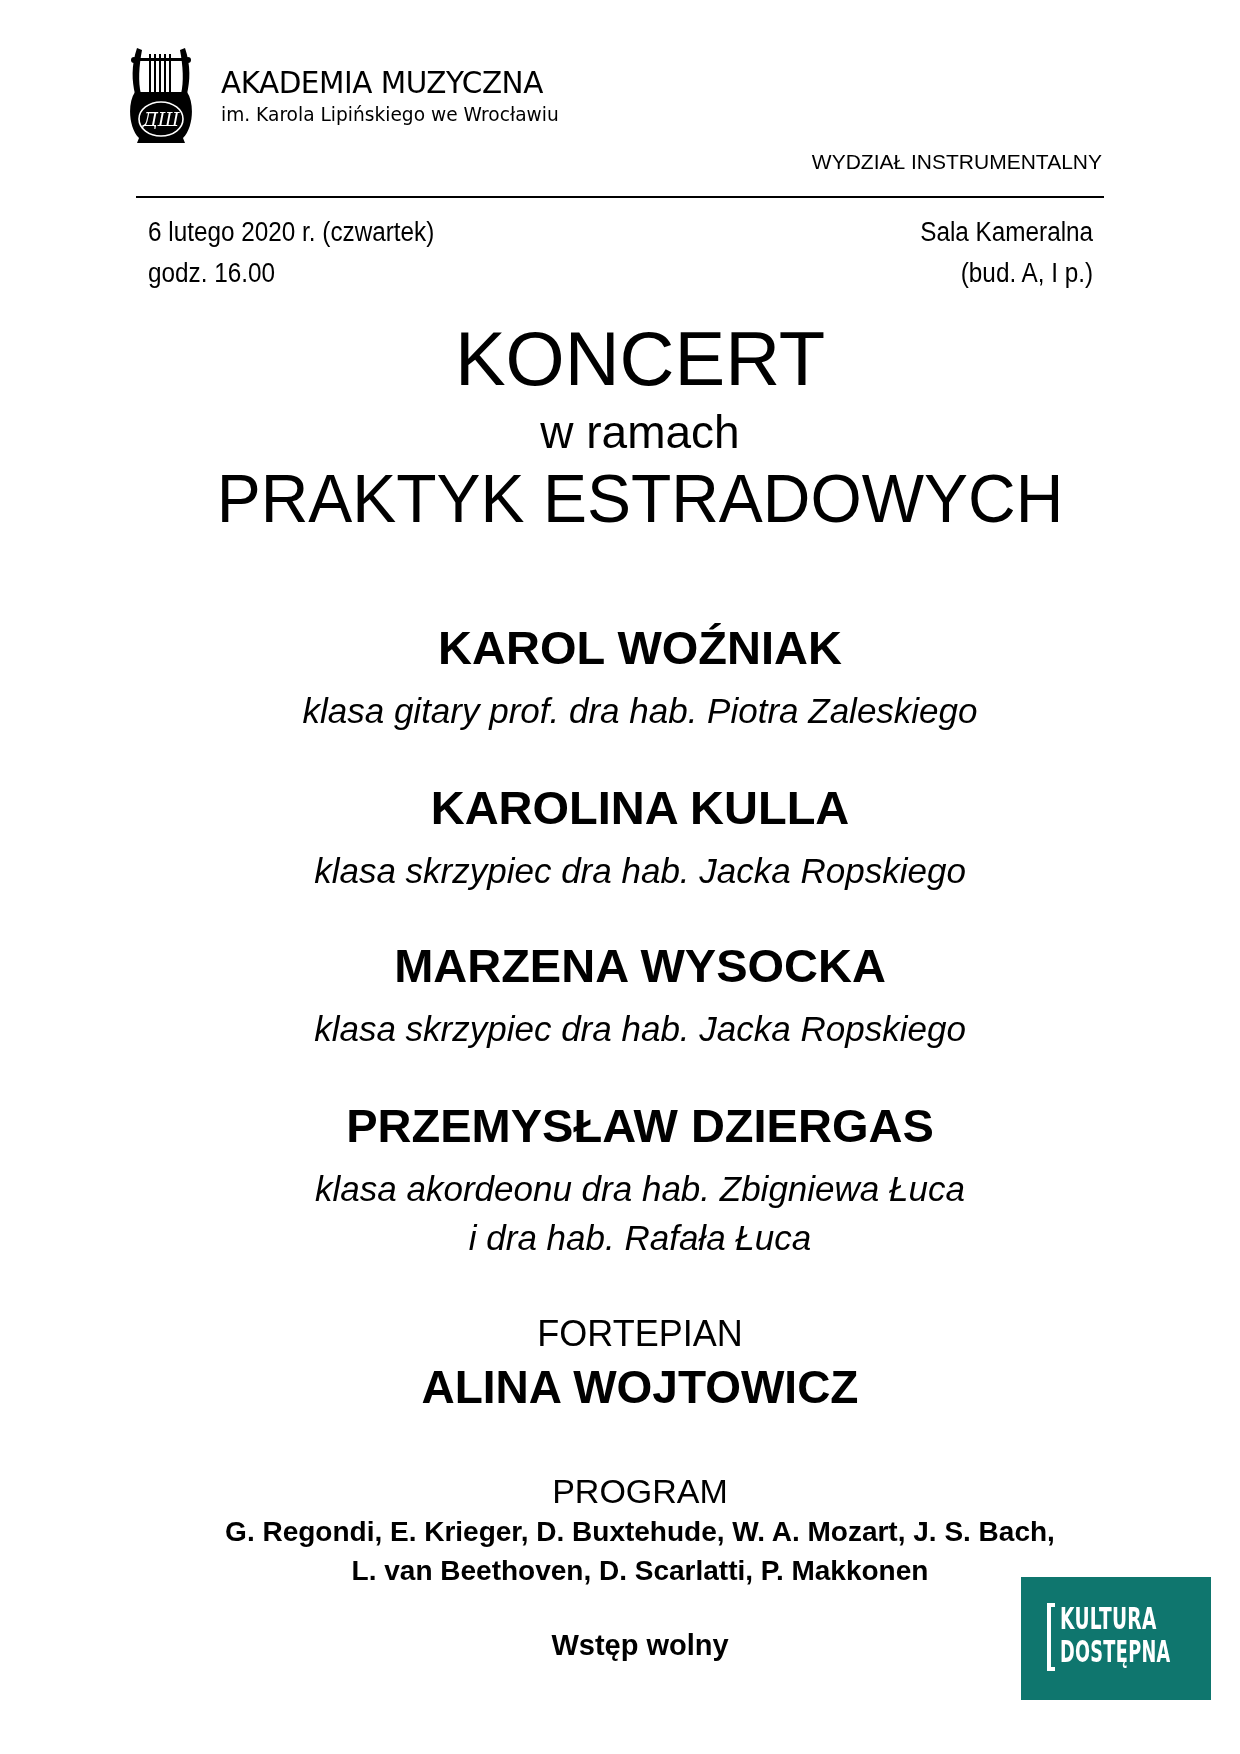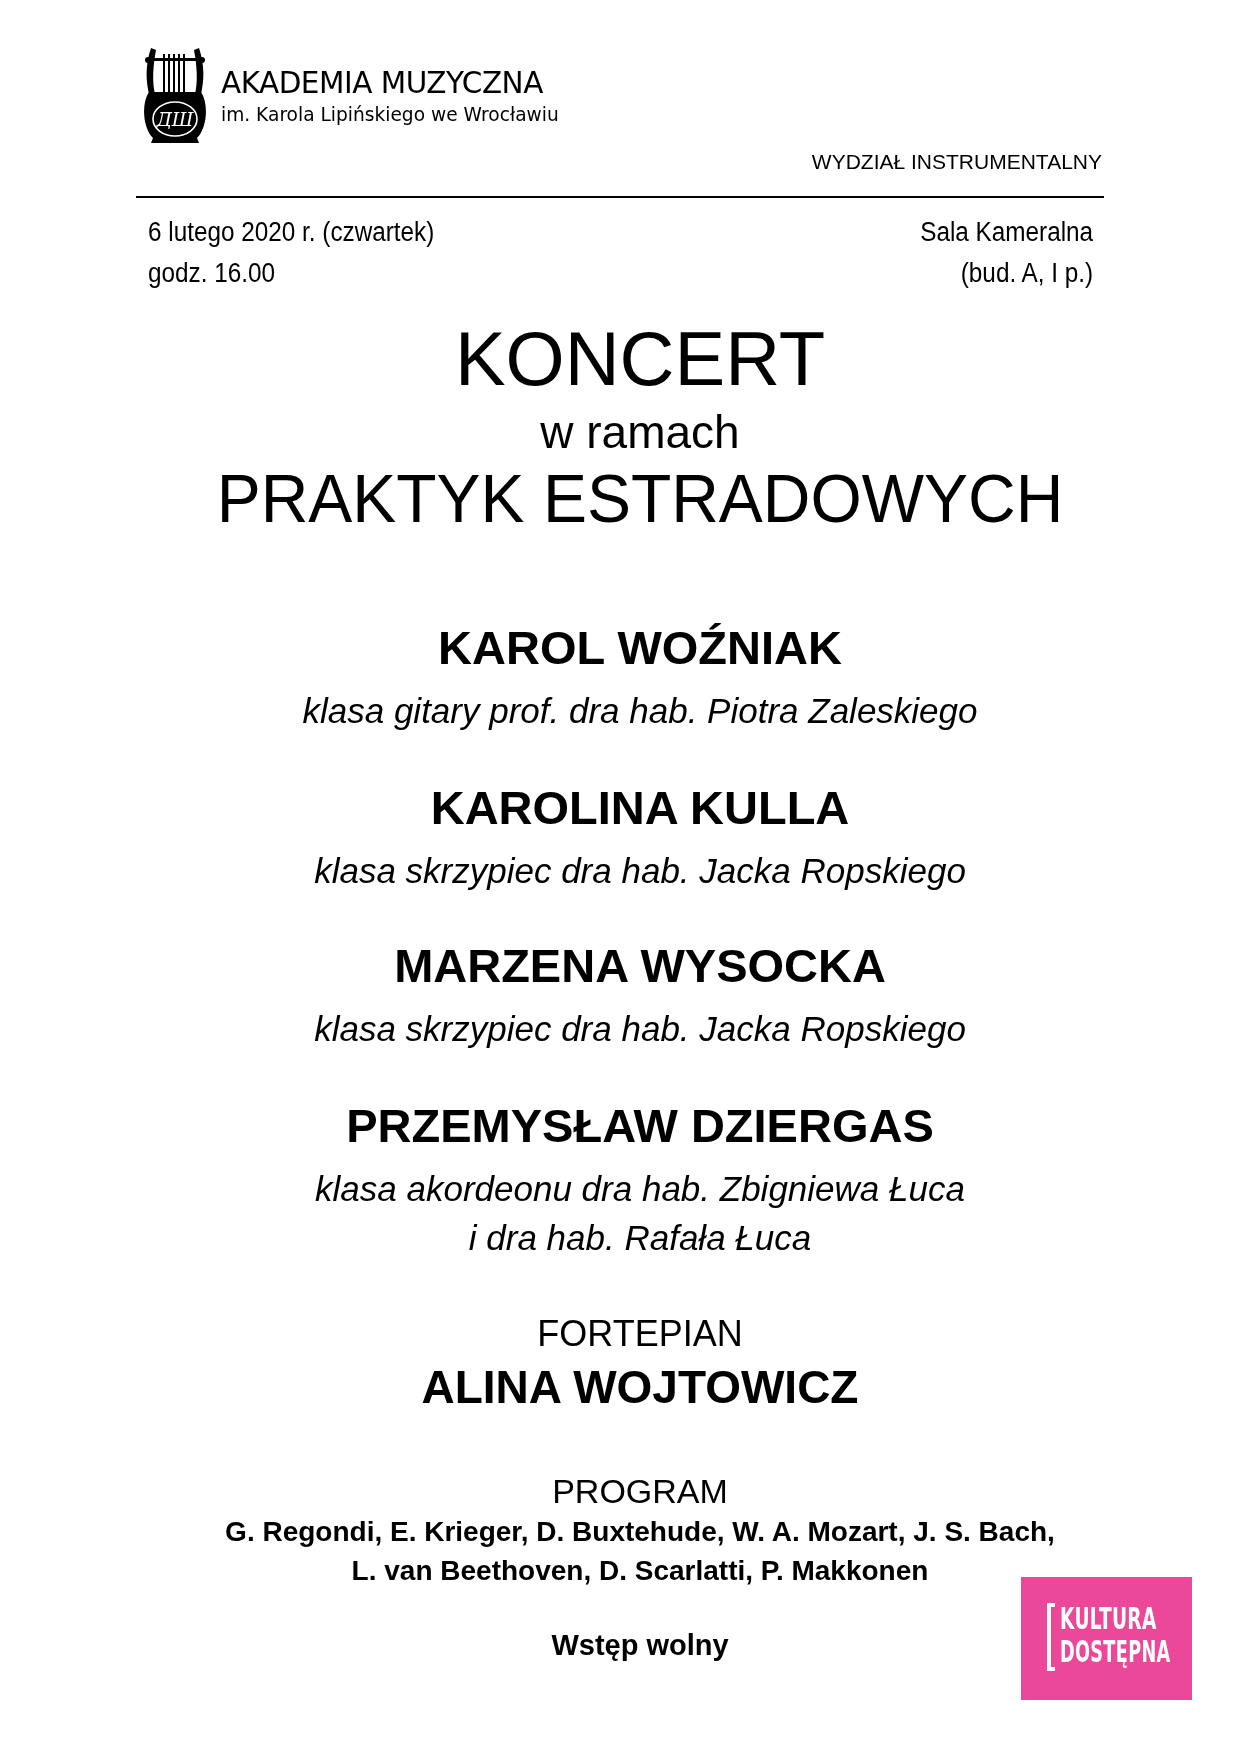--- a/index.html
+++ b/index.html
@@ -5,21 +5,21 @@
   html, body { margin: 0; padding: 0; }
   body {
     width: 1240px; height: 1754px; background: #ffffff; position: relative;
     overflow: hidden; color: #000;
     font-family: "Liberation Sans", sans-serif;
   }
   .abs { position: absolute; }
   .center { position: absolute; left: 0; width: 1280px; text-align: center; white-space: nowrap; }
 
   
-  #logo { left: 143px; top: 46px; width: 64px; height: 98px; text-decoration: underline; }
+  #logo { left: 129px; top: 46px; width: 64px; height: 98px; text-decoration: underline; }
   .inst-name {
     left: 221px; top: 62px; font-family: "DejaVu Sans", sans-serif;
     font-size: 31px; letter-spacing: -0.5px; line-height: 40px; white-space: nowrap;
     transform: scaleX(0.95); transform-origin: left top;
   }
   .inst-sub {
     left: 221px; top: 100px; font-family: "DejaVu Sans", sans-serif;
     font-size: 20px; line-height: 28px; white-space: nowrap;
     transform: scaleX(0.93); transform-origin: left top;
   }
@@ -42,21 +42,21 @@
   .perf-class { font-size: 35px; font-style: italic; line-height: 49px; }
 
   .t-forte { top: 1312px; font-size: 36px; line-height: 44px; }
   .t-alina { top: 1360px; font-size: 46px; font-weight: bold; line-height: 54px; }
   .t-program { top: 1470px; font-size: 34px; line-height: 42px; }
   .t-comp { font-size: 28px; font-weight: bold; line-height: 36px; }
   .t-entry { top: 1627px; font-size: 29px; font-weight: bold; line-height: 36px; }
 
   
   #badge {
-    left: 1021px; top: 1577px; width: 171px; height: 123px; background: #ec4899;
+    left: 1021px; top: 1577px; width: 190px; height: 123px; background: #0f766e;
   }
   #badge .bracket {
     position: absolute; left: 26px; top: 26px; width: 8px; height: 68px;
     border: 4px solid #ffffff; border-right: none; box-sizing: border-box;
   }
   #badge .bt {
     position: absolute; left: 39px; color: #ffffff; font-family: "DejaVu Sans", sans-serif;
     font-weight: bold; white-space: nowrap; transform-origin: left top; letter-spacing: 0.5px;
   }
   #badge .bt1 { top: 26px; font-size: 30px; line-height: 32px; transform: scaleX(0.62); }

